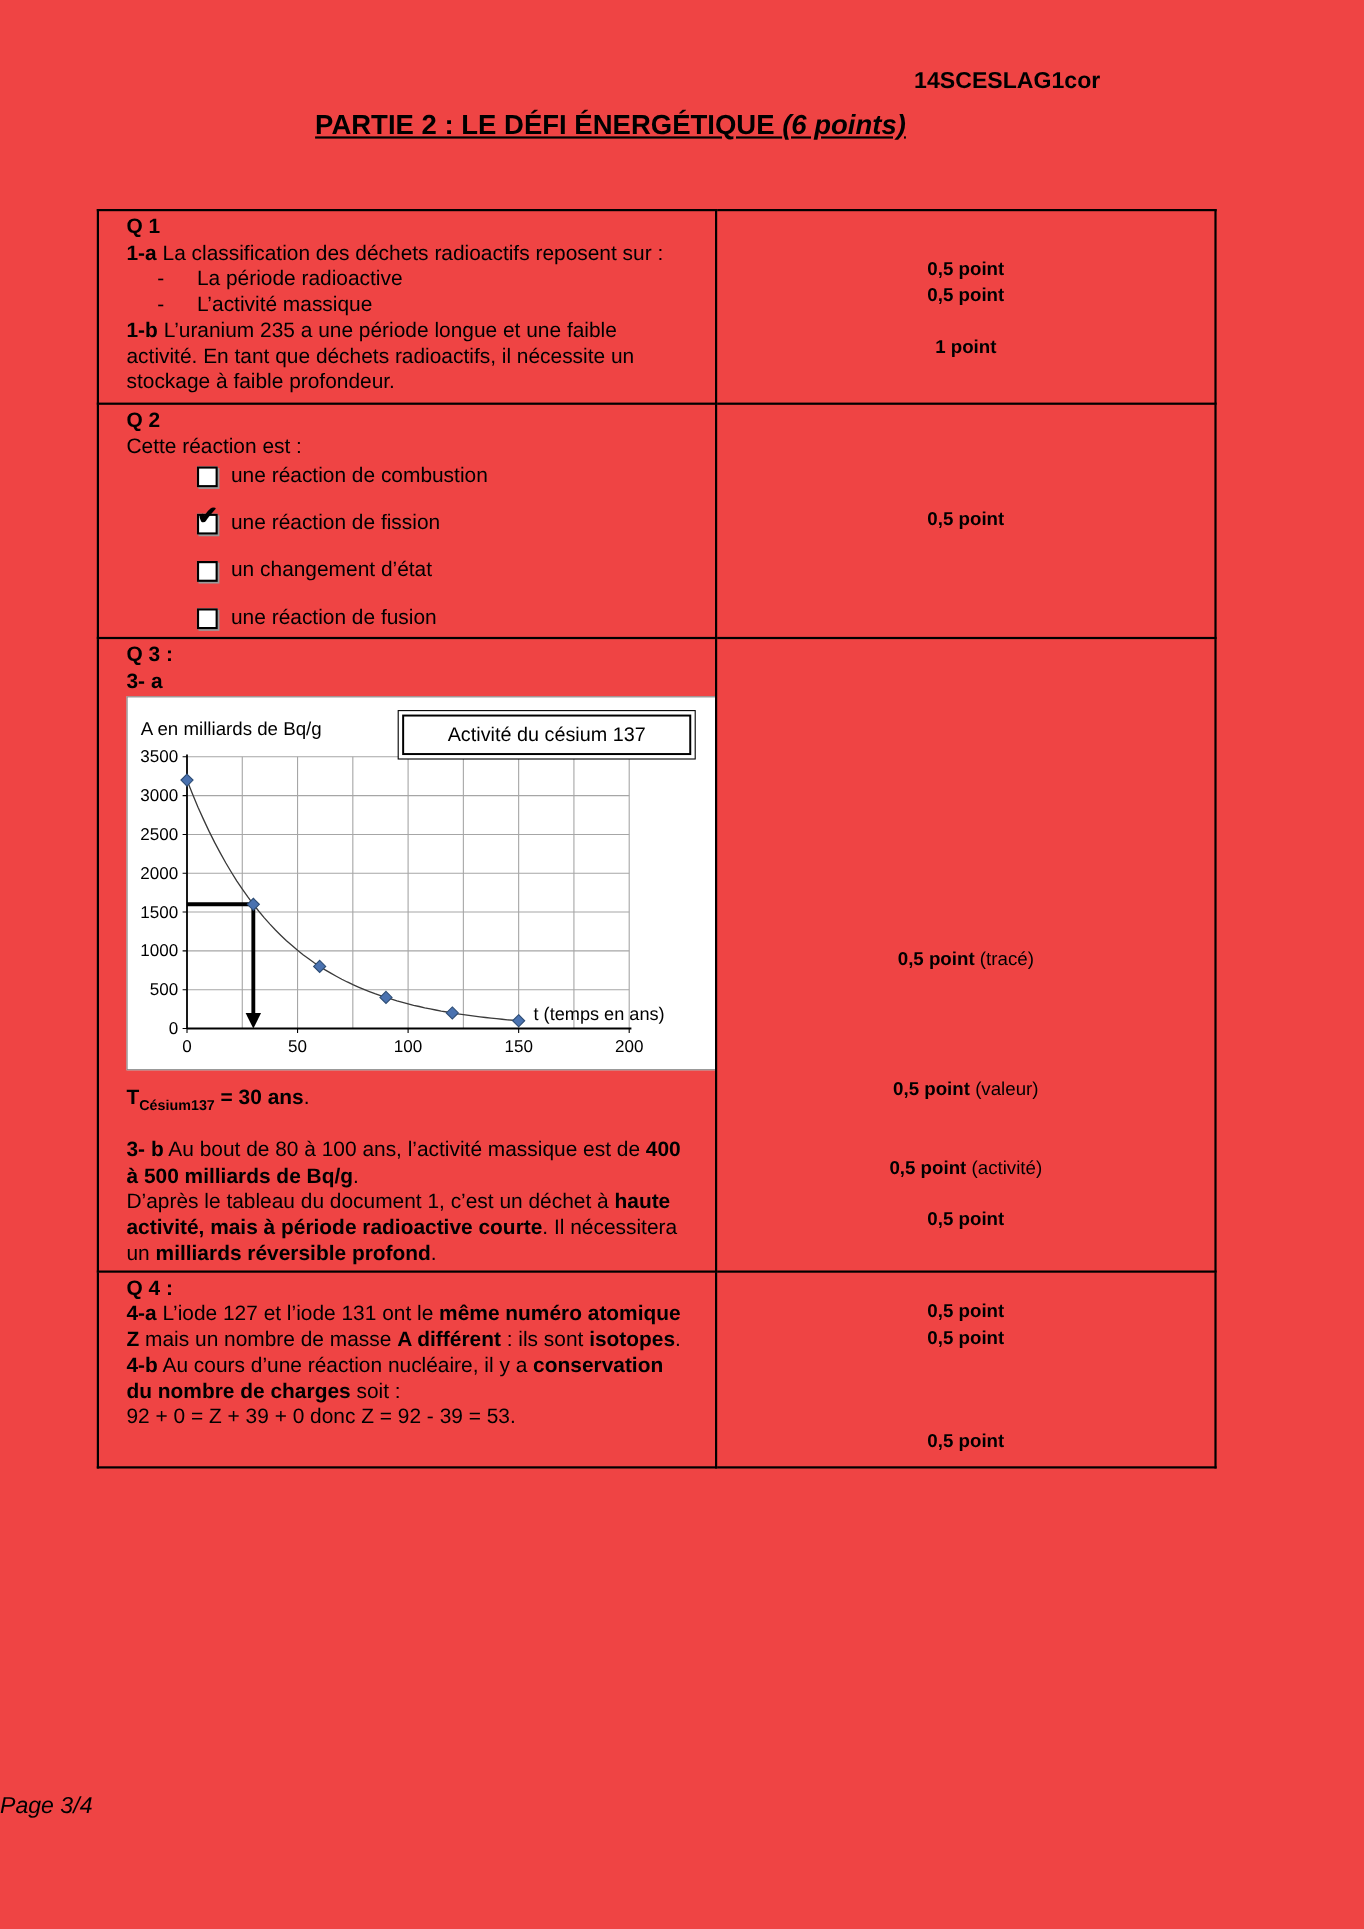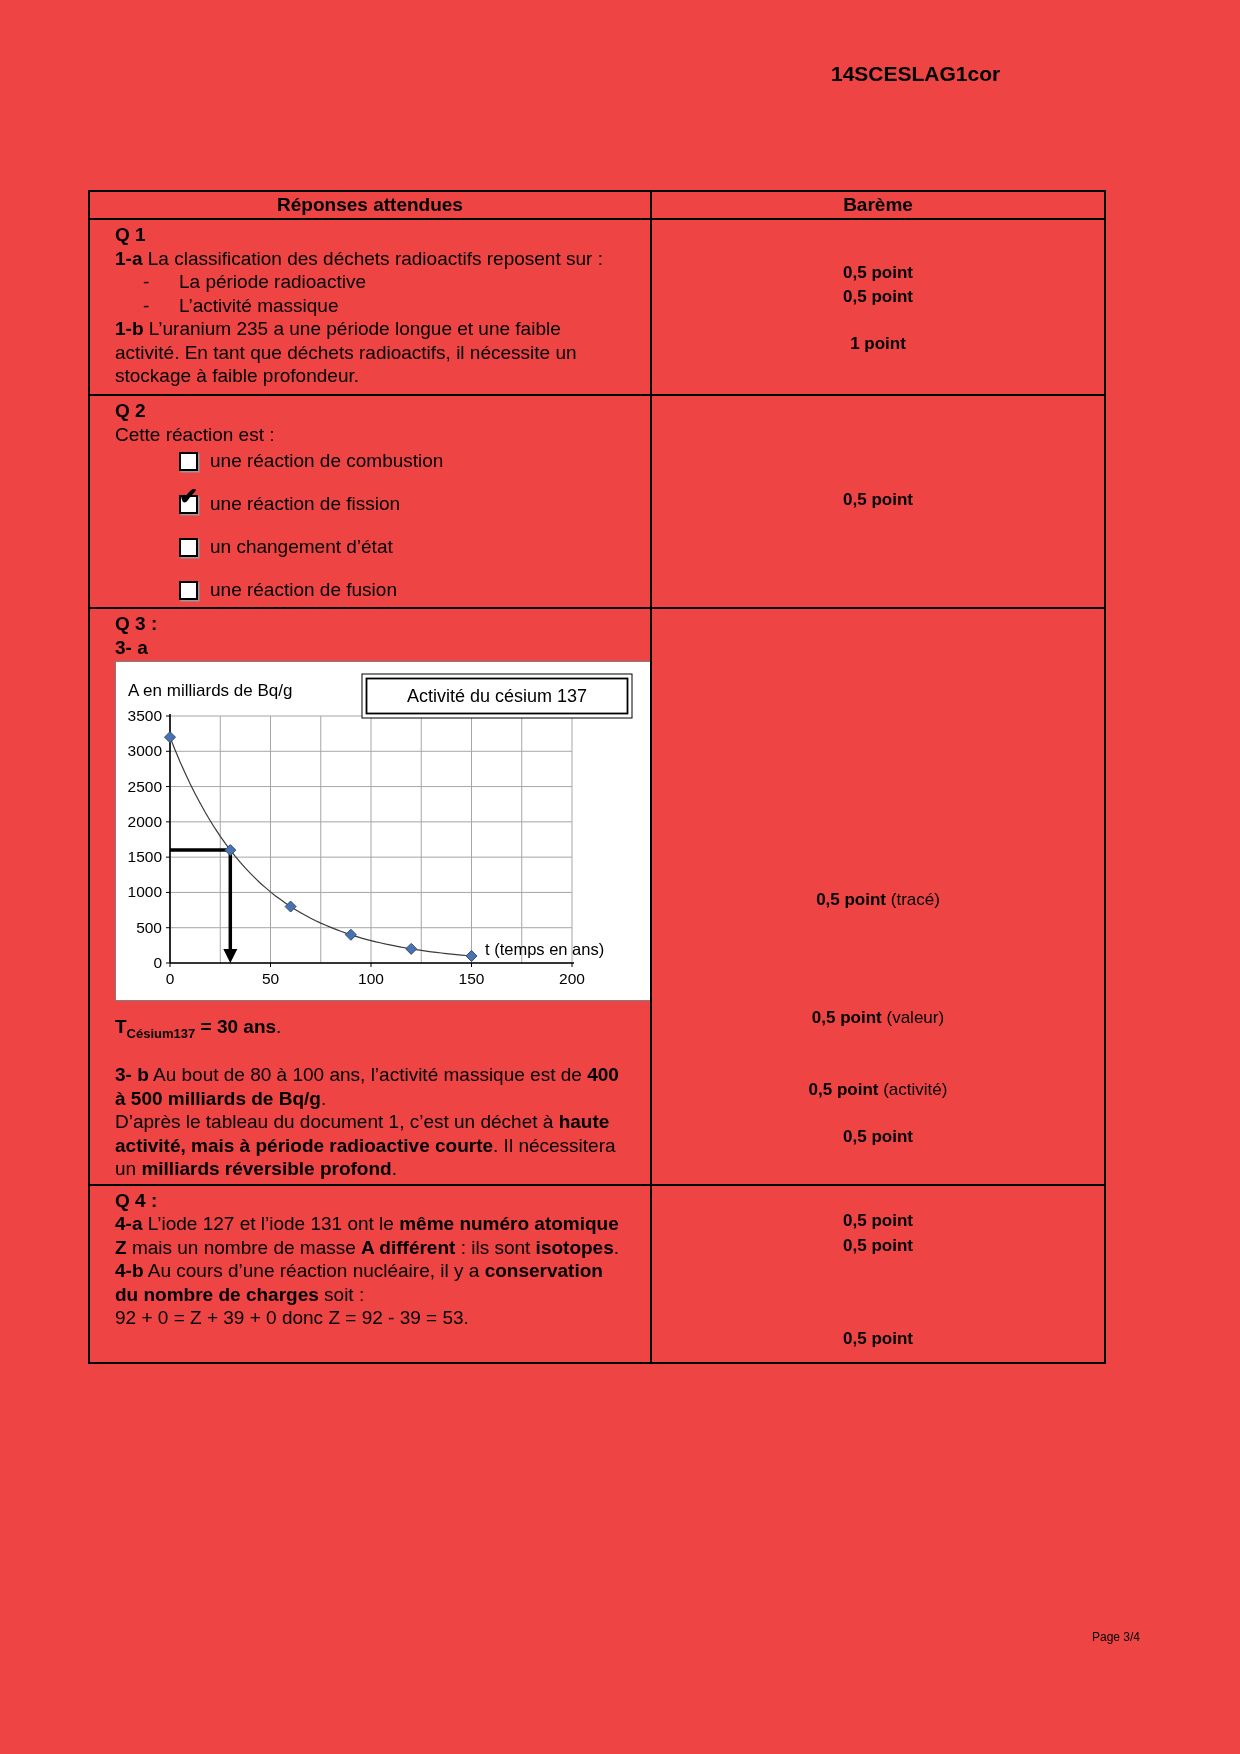--- a/index.html
+++ b/index.html
@@ -36,40 +36,37 @@
             flex:0 0 auto;box-shadow:1.5px 1.5px 0 #9a9a9a;background:#fff;}
   .checkbox.checked::after{content:"\2714";position:absolute;left:-2px;top:-12px;font-size:23px;font-weight:bold;color:#000;}
 
   .chart-frame{width:537px;height:338px;border:1px solid #808080;margin-top:2px;background:#fff;}
   svg{display:block;font-family:"Liberation Sans",sans-serif;}
 
   .tline{margin-top:14px;}
   .pb{margin-top:18px;}
   .para sub{font-size:13px;}
 
-  .footer{position:absolute;top:1630px;left:0;width:1140px;text-align:right;font-size:12px;}
+  .footer{position:absolute;top:1630px;left:0;width:1140px;text-align:left;font-size:21px;font-style:italic;}
 </style>
 </head>
 <body>
 
 <div class="page">
 
   <div class="doc-code">14SCESLAG1cor</div>
+  <div class="title"><span style="font-weight: bold;">PARTIE 2 : LE DÉFI ÉNERGÉTIQUE </span><span style="font-weight: bold; font-style: italic;">(6 points)</span></div>
 
   <div class="content">
     <table class="grid">
       <colgroup>
           <col class="c-left">
           <col class="c-right">
         </colgroup>
       <tbody>
-          <tr class="r-head">
-        <th>Réponses attendues</th>
-        <th>Barème</th>
-      </tr>
 
       <tr class="r-q1">
         <td class="acell">
           <div class="qlabel">Q 1</div>
           <div class="para"><span style="font-weight: bold;">1-a</span><span> La classification des déchets radioactifs reposent sur :</span></div>
           <div class="bullet">La période radioactive</div>
           <div class="bullet">L’activité massique</div>
           <div class="para"><span style="font-weight: bold;">1-b</span><span> L’uranium 235 a une période longue et une faible activité. En tant que déchets radioactifs, il nécessite un stockage à faible profondeur.</span></div>
         </td>
         <td class="bcell">

